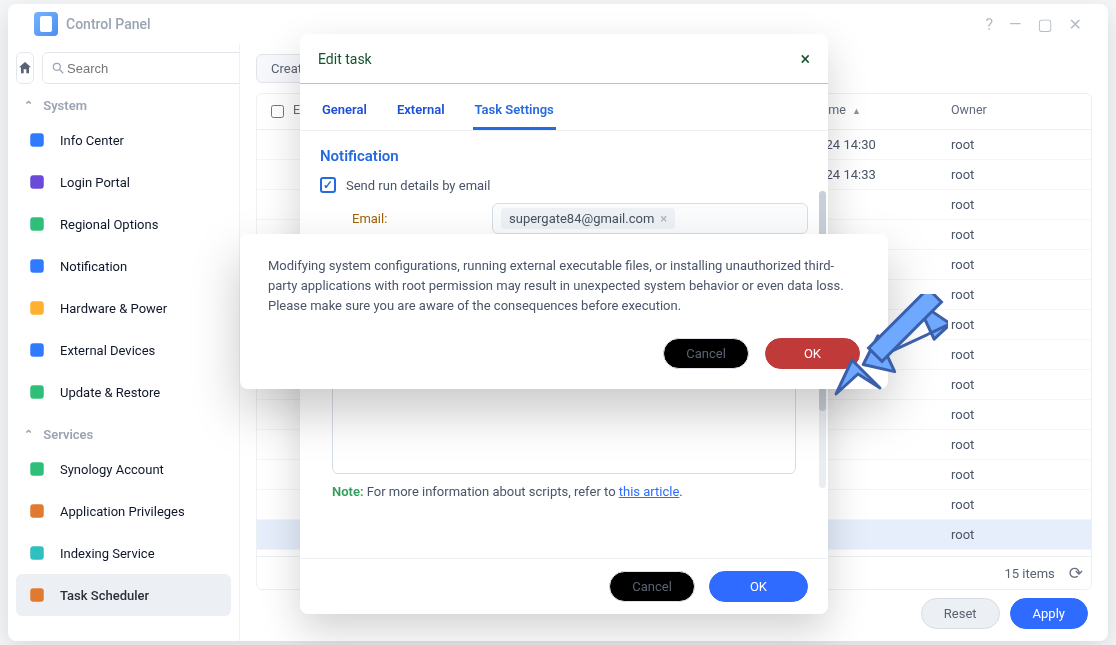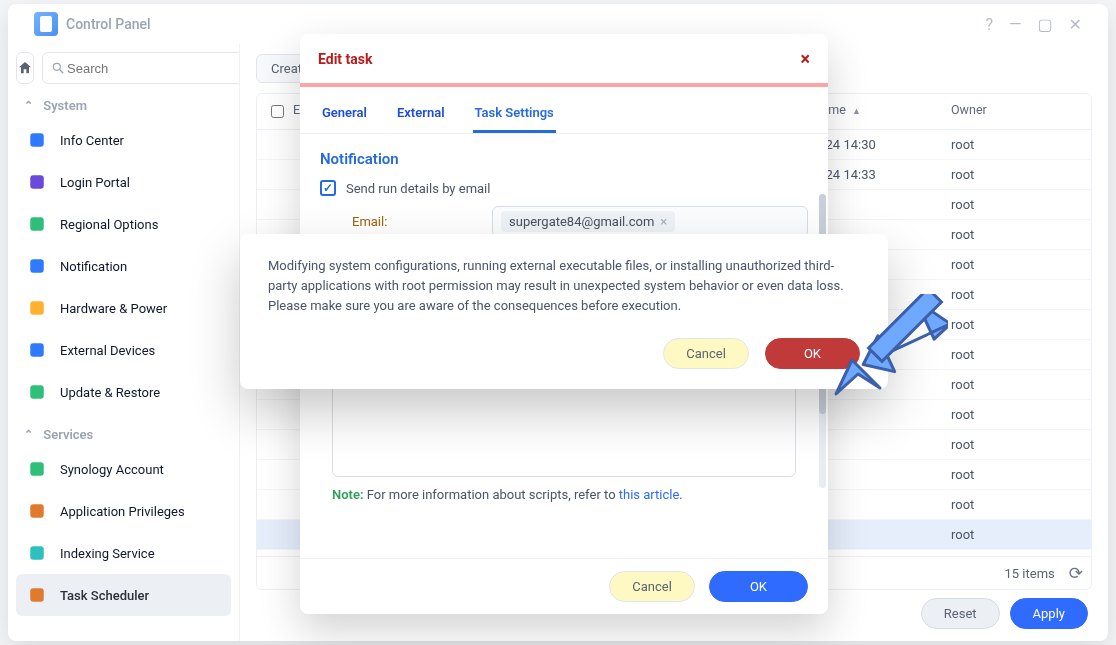--- a/index.html
+++ b/index.html
@@ -131,22 +131,22 @@
   .btn.primary{ background:#2f6bff; border-color:#2f6bff; color:#fff;}
   .dialog{
     position:absolute; top:34px; left:300px; width:528px; height:580px;
     background:#fff; border-radius:8px;
     box-shadow:0 16px 40px rgba(0,0,0,.18);
     display:flex; flex-direction:column;
     overflow:hidden;
   }
   .dialog-title{
     display:flex; align-items:center; padding:14px 18px;
-    color:#b91c1c; font-size:14px; font-weight:700;
-    border-bottom:4px solid #fca5a5;
+    color:#14532d; font-size:14px; font-weight:400;
+    border-bottom:1px solid #fca5a5;
   }
   .dialog-title .close{ margin-left:auto; cursor:pointer; font-size:18px;}
   .tabs{
     display:flex; gap:26px; padding:12px 20px 0 20px;
     border-bottom:1px solid #eef0f3;
   }
   .tab{ padding:6px 2px 10px 2px; cursor:pointer; font-weight:600; color:#1d4ed8;}
   .tab.active{ color:#256adf; border-bottom:3px solid #256adf;}
   .dialog-body{
     flex:1; padding:14px 20px; overflow:hidden; position:relative;
@@ -172,40 +172,40 @@
   .script-box{
     margin:120px 12px 10px 12px; height:120px;
     border:1px solid #d7dde5; border-radius:6px;
     padding:8px 10px; color:#6b7280; font-family:ui-monospace,monospace; font-size:12.5px;
     white-space:pre; overflow:hidden;
   }
   .note{
     margin:10px 12px; font-size:13px;
   }
   .note b{ color:#2f9e5a; font-weight:600;}
-  .note a{ color:#2f6bff; cursor:pointer;}
+  .note a{ color:#2f6bff; text-decoration:underline; cursor:pointer;}
   .dialog-actions{
     display:flex; justify-content:flex-end; gap:14px;
     padding:12px 20px; border-top:1px solid #eef0f3;
   }
   
   .confirm{
     position:absolute; top:234px; left:240px; width:648px;
     background:#fff; border-radius:8px;
     box-shadow:0 22px 50px rgba(0,0,0,.22);
     padding:22px 28px 20px 28px;
     z-index:20;
   }
   .confirm-text{
     line-height:1.55; color:#4a5568; margin-bottom:22px;
   }
   .confirm-actions{
     display:flex; justify-content:flex-end; gap:16px;
   }
-  .btn.cancel{ background:#fef9c3; border:1px solid #e1e5eb;}
+  .btn.cancel{ background:#000000; border:1px solid #e1e5eb;}
   .btn.danger{ background:#c03a3a; border-color:#c03a3a; color:#fff; padding-left:38px; padding-right:38px;}
   
   .arrow{
     position:absolute; top:294px; left:828px; z-index:30; pointer-events:none;
   }
   .vscroll-dummy{
     position:absolute; right:2px; top:60px; bottom:70px; width:7px;
     border-radius:4px; background:#e9ecf1;
   }
   .vscroll-thumb{ position:absolute; left:0; right:0; top:0; height:220px; background:#c9cfd8; border-radius:4px;}

